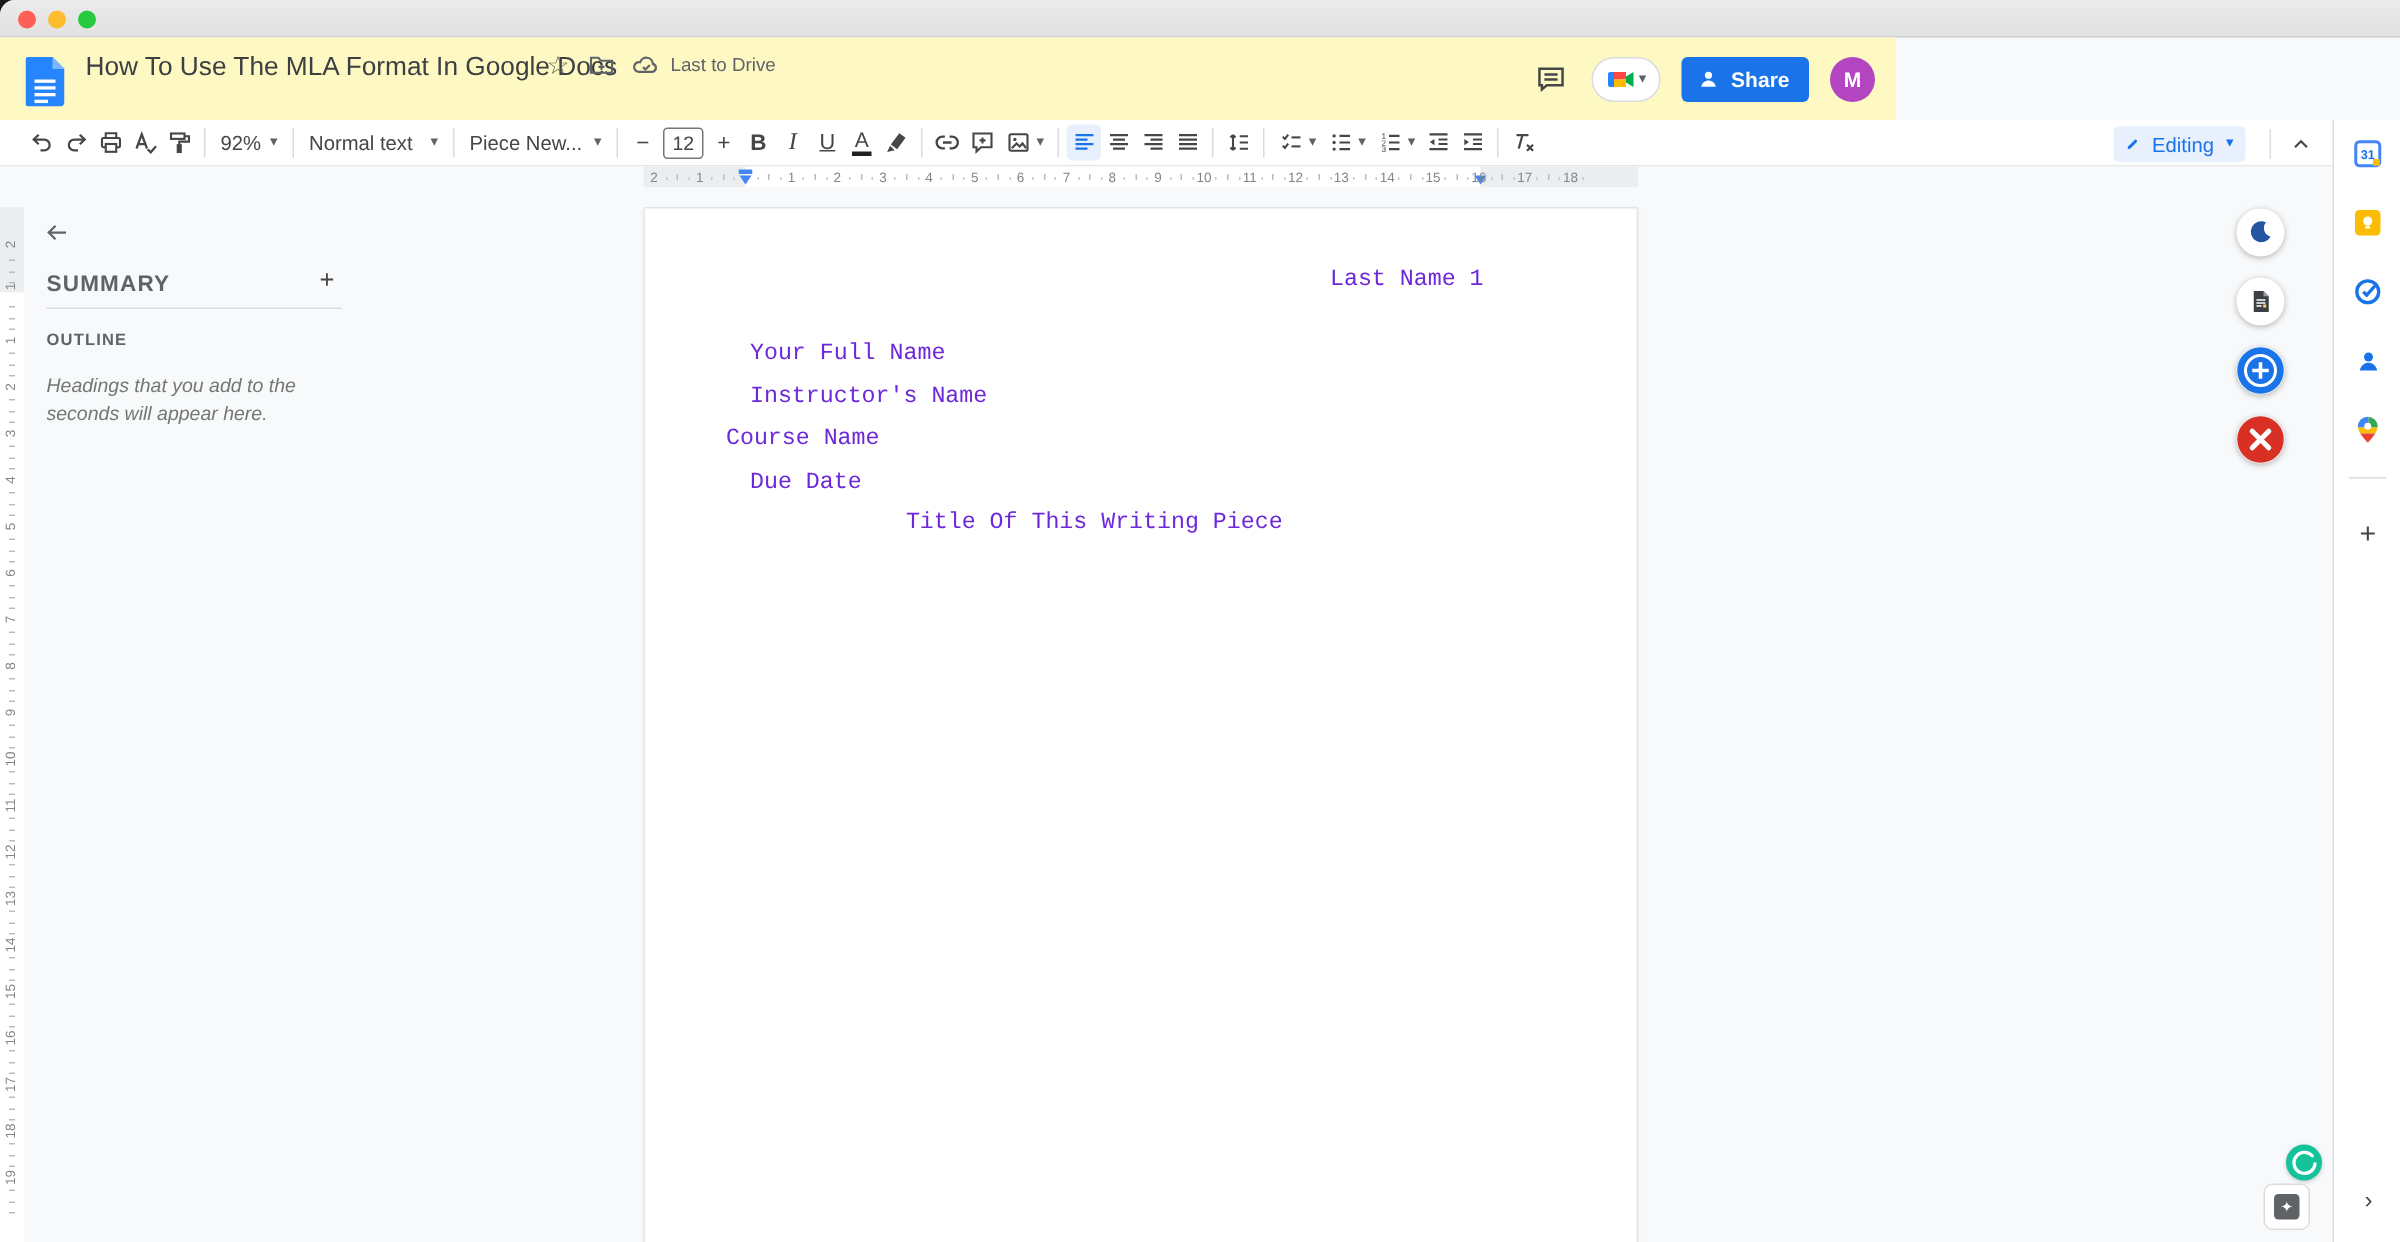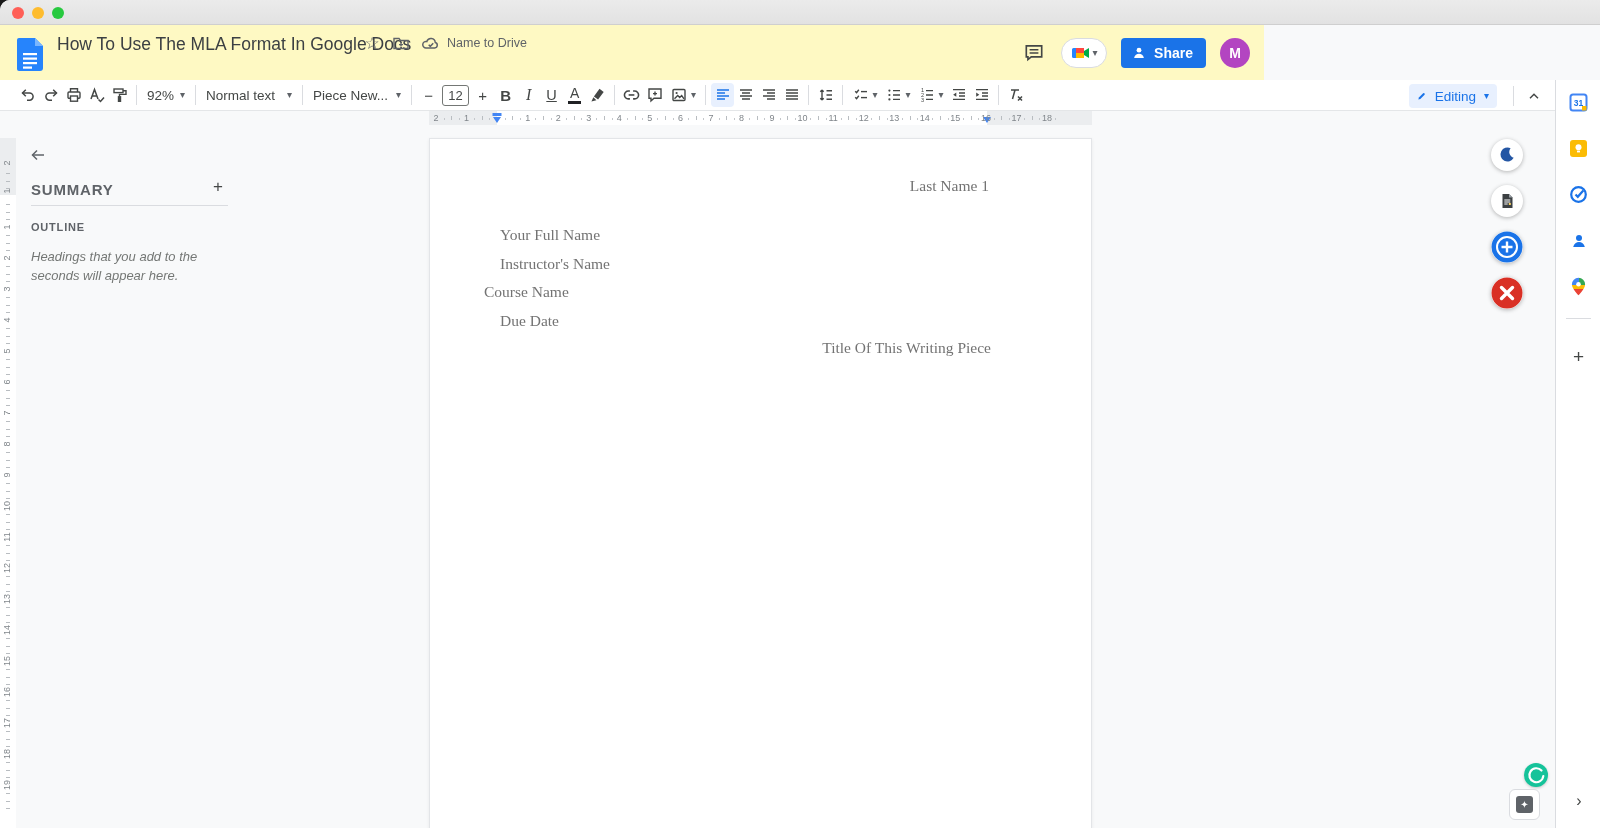--- a/index.html
+++ b/index.html
@@ -63,21 +63,21 @@
   .sidebar { position:absolute; left:16px; top:125px; width:226px; height:703px; }
   .back-btn { position:absolute; left:10px; top:18px; width:24px; height:24px; display:flex; align-items:center; justify-content:center; color:#444746; cursor:pointer; }
   .summary-label { position:absolute; left:15px; top:56px; font-size:15px; font-weight:bold; letter-spacing:.8px; color:#5f6368; }
   .summary-add { position:absolute; left:190px; top:50px; width:24px; height:24px; display:flex; align-items:center; justify-content:center; font-size:17px; color:#444746; cursor:pointer; }
   .sb-divider { position:absolute; left:15px; top:80px; width:197px; height:1px; background:#dadce0; }
   .outline-label { position:absolute; left:15px; top:96px; font-size:11px; font-weight:bold; letter-spacing:.8px; color:#5f6368; }
   .outline-hint { position:absolute; left:15px; top:123px; width:195px; font-size:13px; font-style:italic; color:#747775; line-height:1.45; }
 
   
   .page { position:absolute; left:429px; top:138px; width:663px; height:700px; background:#fff; border:1px solid #e3e5e8; box-shadow:0 1px 3px rgba(60,64,67,.08); }
-  .doc-text { position:absolute; font-family:Liberation Serif, serif; font-size:15.5px; color:#737373; white-space:nowrap; cursor:text; }
+  .doc-text { position:absolute; font-family:Liberation Mono, monospace; font-size:15.5px; color:#6d28d9; white-space:nowrap; cursor:text; }
 
   
   .float-btn { position:absolute; left:1491px; width:32px; height:32px; border-radius:50%; background:#fff; box-shadow:0 1px 4px rgba(0,0,0,.28); display:flex; align-items:center; justify-content:center; cursor:pointer; }
   .float-btn.solid { background:transparent; box-shadow:0 1px 4px rgba(0,0,0,.28); }
 
   
   .side-panel { position:absolute; left:1555px; top:80px; width:45px; height:748px; background:#fff; border-left:1px solid #dadce0; }
   .sp-icon { position:absolute; left:13px; width:19px; height:19px; display:flex; align-items:center; justify-content:center; cursor:pointer; }
   .sp-divider { position:absolute; left:10px; top:238px; width:25px; height:1px; background:#dadce0; }
   .sp-plus { position:absolute; left:10px; top:264px; width:25px; height:25px; display:flex; align-items:center; justify-content:center; font-size:19px; color:#444746; cursor:pointer; }
@@ -117,21 +117,21 @@
           <path d="M2 4.5h5l1.5 2H16v8H2z"></path>
             <path d="M9 8.6v4M7 10.6h4"></path>
         </svg>
       </div>
       <div class="ticon">
         <svg width="19" height="19" viewBox="0 0 18 18" fill="none" stroke="#5f6368" stroke-width="1.4">
           <path d="M5 13.2a3.1 3.1 0 1 1 .5-6.1 4.1 4.1 0 0 1 8 1A2.6 2.6 0 0 1 13 13.2z"></path>
           <path d="M7.3 10.2l1.5 1.5 2.8-2.9"></path>
         </svg>
       </div>
-      <div class="saved">Name to Drive</div>
+      <div class="saved">Last to Drive</div>
     </div>
 
 
     <div class="header-right">
       <div class="hbtn">
         <svg width="22" height="22" viewBox="0 0 20 20" fill="none" stroke="#444746" stroke-width="1.5">
           <path d="M3 3.5h14v10H7.5L4.5 16v-2.5H3z"></path>
             <path d="M6 7h8M6 10h8"></path>
         </svg>
       </div>
@@ -524,21 +524,21 @@
     <div class="outline-label">OUTLINE</div>
     <div class="outline-hint">Headings that you add to the seconds will appear here.</div>
   </div>
 
   <div class="page">
     <div class="doc-text" style="top:38px; right:102px;">Last Name 1</div>
     <div class="doc-text" style="top:87px; left:70px;">Your Full Name</div>
     <div class="doc-text" style="top:116px; left:70px;">Instructor's Name</div>
     <div class="doc-text" style="top:144px; left:54px;">Course Name</div>
     <div class="doc-text" style="top:173px; left:70px;">Due Date</div>
-    <div class="doc-text" style="top:200px; left:70px; width:491px; text-align:right;">Title Of This Writing Piece</div>
+    <div class="doc-text" style="top:200px; left:54px; width:491px; text-align:center;">Title Of This Writing Piece</div>
   </div>
 
   <div class="float-btn" style="top:139px">
     <svg width="20" height="20" viewBox="0 0 20 20">
         <path d="M13.6 3.2a7 7 0 1 0 3.1 9.6A6 6 0 0 1 13.6 3.2z" fill="#2456a4"></path>
       </svg>
   </div>
   <div class="float-btn" style="top:185px">
     <svg width="18" height="18" viewBox="0 0 18 18">
       <path d="M4.5 2h6.5l3.5 3.5V16h-10z" fill="#3c4043"></path>

